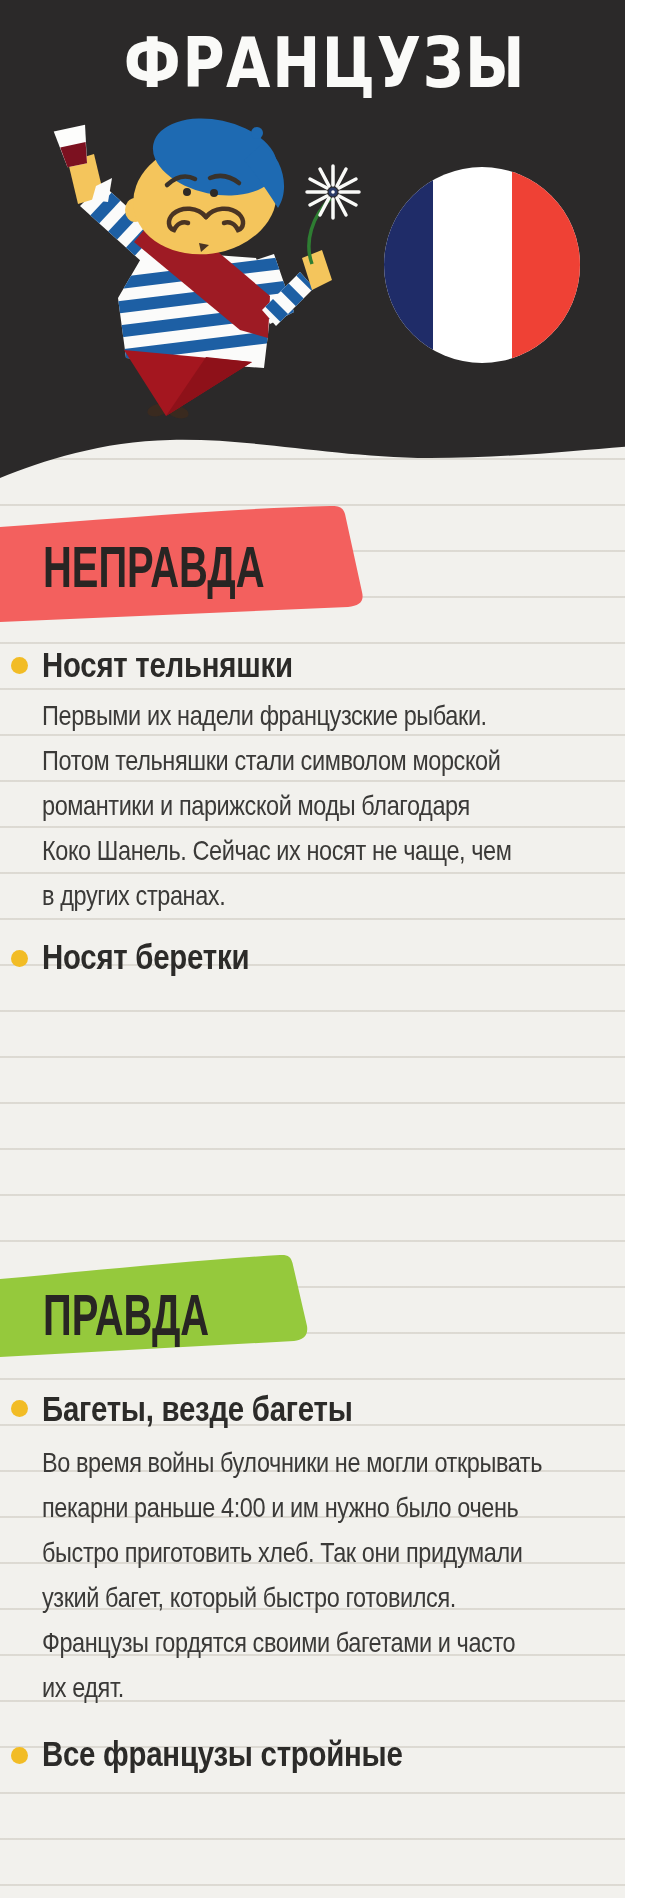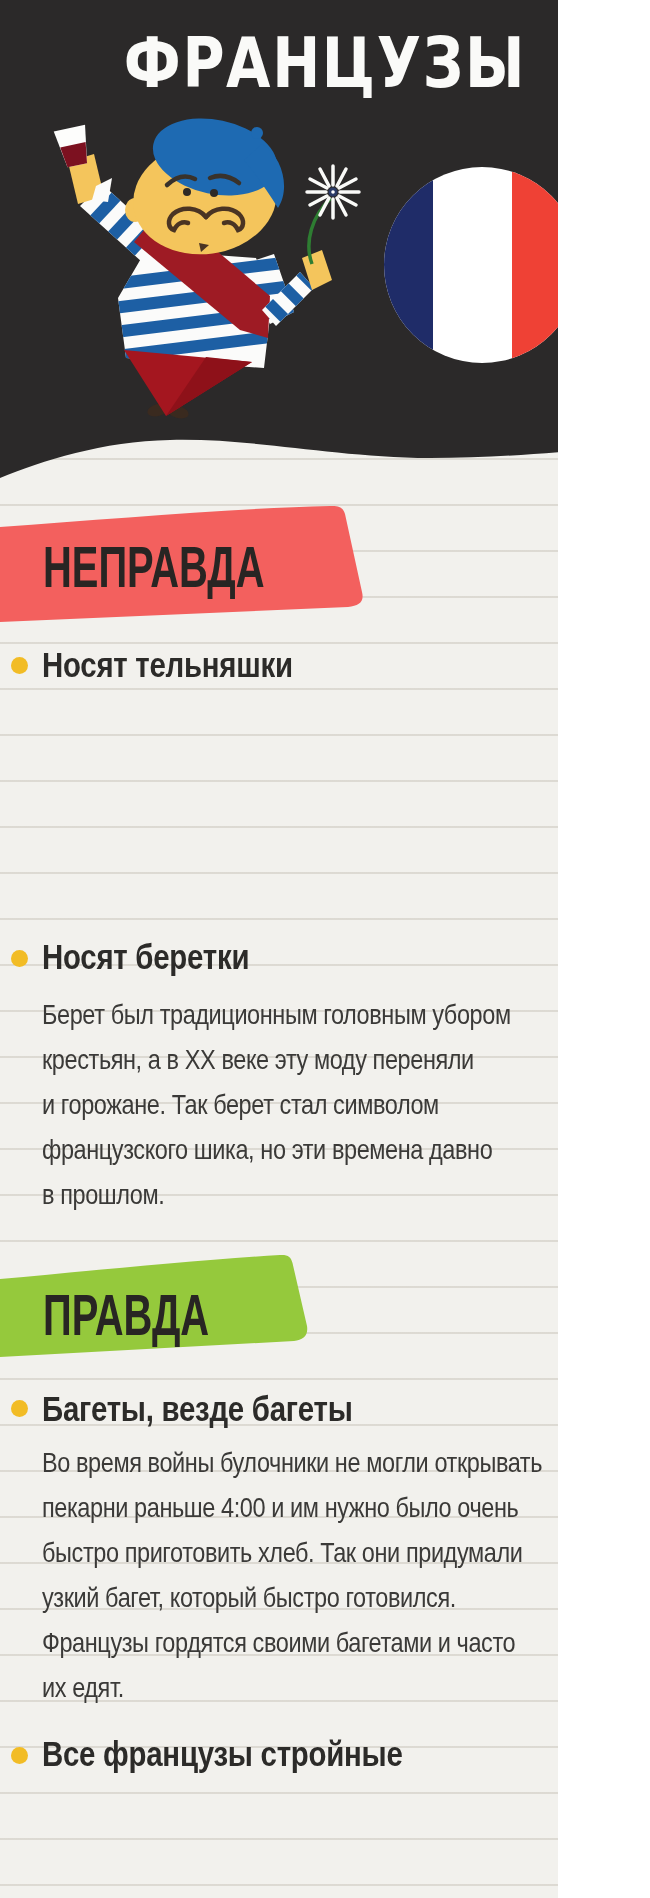--- a/index.html
+++ b/index.html
@@ -1,17 +1,17 @@
 <!DOCTYPE html>
 <html><head>
 <meta charset="utf-8">
 <style>
   html,body{margin:0;padding:0;}
   .page{
-    position:relative; width:558px; height:1898px; overflow:hidden;
+    position:relative; width:625px; height:1898px; overflow:hidden;
     background-color:#f2f1ed;
     background-image:repeating-linear-gradient(
       to bottom,
       transparent 0px, transparent 44px,
       rgba(186,180,168,0.38) 44px, rgba(186,180,168,0.38) 46px);
     font-family:"Liberation Sans", sans-serif;
   }
   .abs{position:absolute;}
   svg{display:block;}
   .page-title{
@@ -162,30 +162,30 @@
       </g>
     </g>
   </svg>
 
   <div class="abs page-title" style="top:20px">ФРАНЦУЗЫ</div>
 
   <div class="abs ribbon-label" style="top:540px">НЕПРАВДА</div>
 
   <div class="abs bullet" style="top:657px"></div>
   <div class="abs fact-heading" style="top:645px">Носят тельняшки</div>
+  <div class="abs fact-body" style="top:693px">
+    <div class="line">Первыми их надели французские рыбаки.</div>
+    <div class="line">Потом тельняшки стали символом морской</div>
+    <div class="line">романтики и парижской моды благодаря</div>
+    <div class="line">Коко Шанель. Сейчас их носят не чаще, чем</div>
+    <div class="line">в других странах.</div>
+  </div>
 
   <div class="abs bullet" style="top:950px"></div>
   <div class="abs fact-heading" style="top:937px">Носят беретки</div>
-  <div class="abs fact-body" style="top:992px">
-    <div class="line">Берет был традиционным головным убором</div>
-    <div class="line">крестьян, а в XX веке эту моду переняли</div>
-    <div class="line">и горожане. Так берет стал символом</div>
-    <div class="line">французского шика, но эти времена давно</div>
-    <div class="line">в прошлом.</div>
-  </div>
 
   <div class="abs ribbon-label" style="top:1288px">ПРАВДА</div>
 
   <div class="abs bullet" style="top:1400px"></div>
   <div class="abs fact-heading" style="top:1389px">Багеты, везде багеты</div>
   <div class="abs fact-body" style="top:1440px">
     <div class="line">Во время войны булочники не могли открывать</div>
     <div class="line">пекарни раньше 4:00 и им нужно было очень</div>
     <div class="line">быстро приготовить хлеб. Так они придумали</div>
     <div class="line">узкий багет, который быстро готовился.</div>

